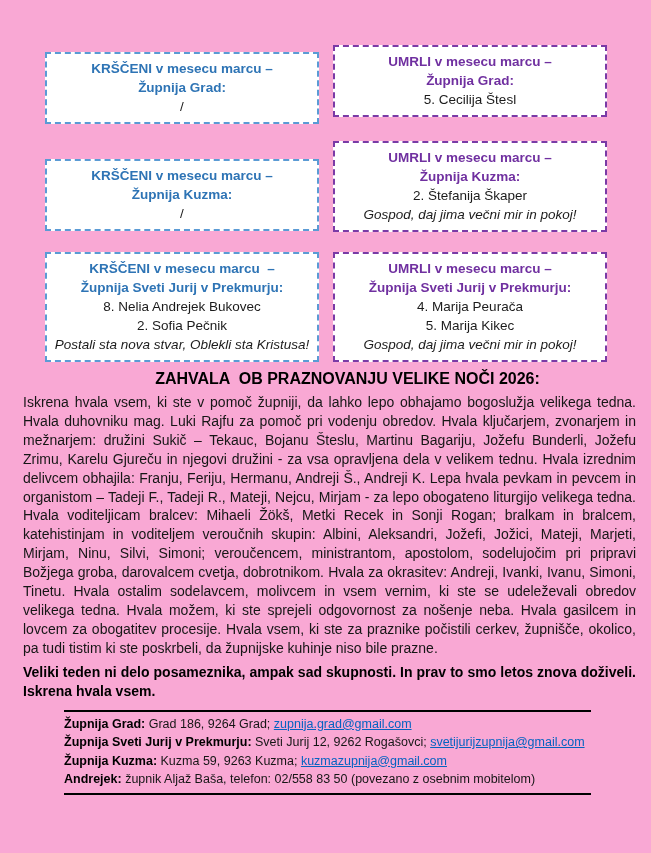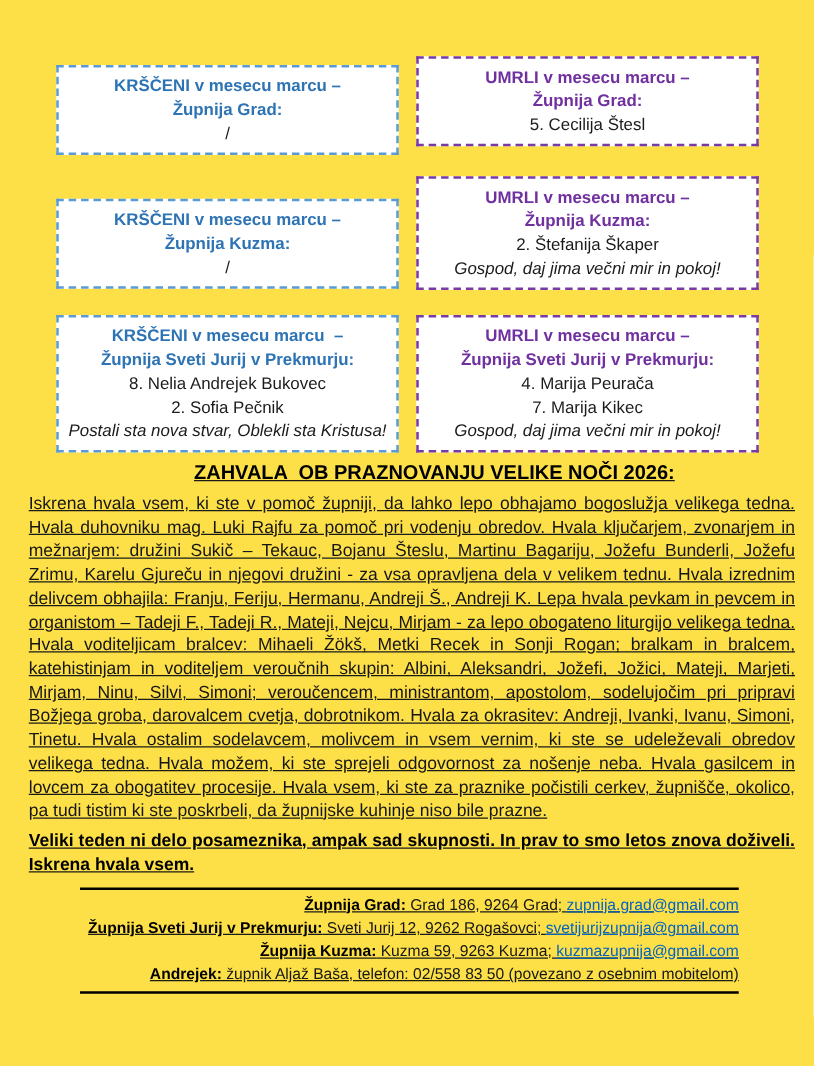--- a/index.html
+++ b/index.html
@@ -3,23 +3,22 @@
 <meta charset="utf-8">
 <style>
   * { margin: 0; padding: 0; box-sizing: border-box; }
   html, body { background: #ffffff; }
   body { font-family: "Liberation Sans", sans-serif; color: #1b1b1b; }
   .page {
     position: relative;
     width: 651px;
     height: 853px;
     margin: 0 auto;
-    background: #fde047;
+    background: #f9a8d4;
     overflow: hidden;
-    text-decoration: underline;
   }
   
   .top-section { position: relative; height: 362px; }
   .box {
     position: absolute;
     width: 274px;
     text-align: center;
     padding: 5px 6px 6px 6px;
     font-size: 13.5px;
     line-height: 19px;
@@ -50,21 +49,21 @@
     text-align: justify;
     color: #161616;
   }
   .body-par.bold { font-weight: bold; color: #000000; }
   
   .footer {
     margin: 9px 60px 0 64px;
     border-top: 2px solid #000000;
     border-bottom: 2px solid #000000;
     padding: 3px 0 4px 0;
-    text-align: right;
+    text-align: left;
     font-size: 12.5px;
     line-height: 18.5px;
     color: #161616;
   }
   .footer .lbl { font-weight: bold; color: #000000; }
   .email-link {
     color: #0563C1;
     text-decoration: underline;
     cursor: pointer;
   }
@@ -111,21 +110,21 @@
       <div class="box-title">Župnija Sveti Jurij v Prekmurju:</div>
       <div class="box-entry">8. Nelia Andrejek Bukovec</div>
       <div class="box-entry">2. Sofia Pečnik</div>
       <div class="box-note">Postali sta nova stvar, Oblekli sta Kristusa!</div>
     </div>
 
     <div class="box purple" style="left:333px; top:252px;">
       <div class="box-title">UMRLI v mesecu marcu –</div>
       <div class="box-title">Župnija Sveti Jurij v Prekmurju:</div>
       <div class="box-entry">4. Marija Peurača</div>
-      <div class="box-entry">7. Marija Kikec</div>
+      <div class="box-entry">5. Marija Kikec</div>
       <div class="box-note">Gospod, daj jima večni mir in pokoj!</div>
     </div>
 
   </div>
 
   <div class="heading">ZAHVALA  OB PRAZNOVANJU VELIKE NOČI 2026:</div>
 
   <p class="body-par">Iskrena hvala vsem, ki ste v pomoč župniji, da lahko lepo obhajamo bogoslužja velikega tedna. Hvala duhovniku mag. Luki Rajfu za pomoč pri vodenju obredov. Hvala ključarjem, zvonarjem in mežnarjem: družini Sukič – Tekauc, Bojanu Šteslu, Martinu Bagariju, Jožefu Bunderli, Jožefu Zrimu, Karelu Gjureču in njegovi družini - za vsa opravljena dela v velikem tednu. Hvala izrednim delivcem obhajila: Franju, Feriju, Hermanu, Andreji Š., Andreji K. Lepa hvala pevkam in pevcem in organistom – Tadeji F., Tadeji R., Mateji, Nejcu, Mirjam - za lepo obogateno liturgijo velikega tedna. Hvala voditeljicam bralcev: Mihaeli Žökš, Metki Recek in Sonji Rogan; bralkam in bralcem, katehistinjam in voditeljem veroučnih skupin: Albini, Aleksandri, Jožefi, Jožici, Mateji, Marjeti, Mirjam, Ninu, Silvi, Simoni; veroučencem, ministrantom, apostolom, sodelujočim pri pripravi Božjega groba, darovalcem cvetja, dobrotnikom. Hvala za okrasitev: Andreji, Ivanki, Ivanu, Simoni, Tinetu. Hvala ostalim sodelavcem, molivcem in vsem vernim, ki ste se udeleževali obredov velikega tedna. Hvala možem, ki ste sprejeli odgovornost za nošenje neba. Hvala gasilcem in lovcem za obogatitev procesije. Hvala vsem, ki ste za praznike počistili cerkev, župnišče, okolico, pa tudi tistim ki ste poskrbeli, da župnijske kuhinje niso bile prazne.</p>
 
   <p class="body-par bold">Veliki teden ni delo posameznika, ampak sad skupnosti. In prav to smo letos znova doživeli. Iskrena hvala vsem.</p>

